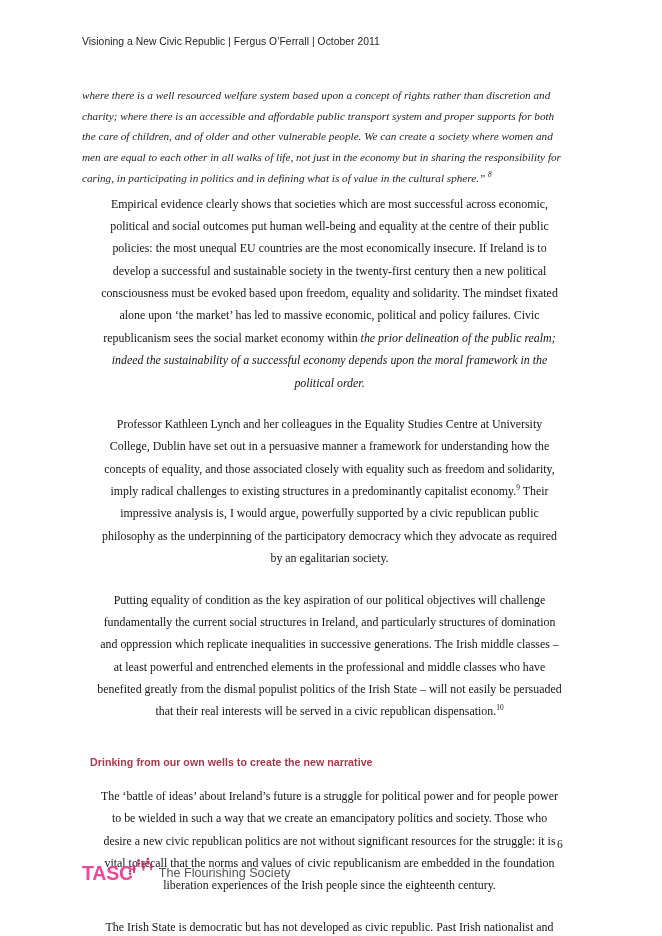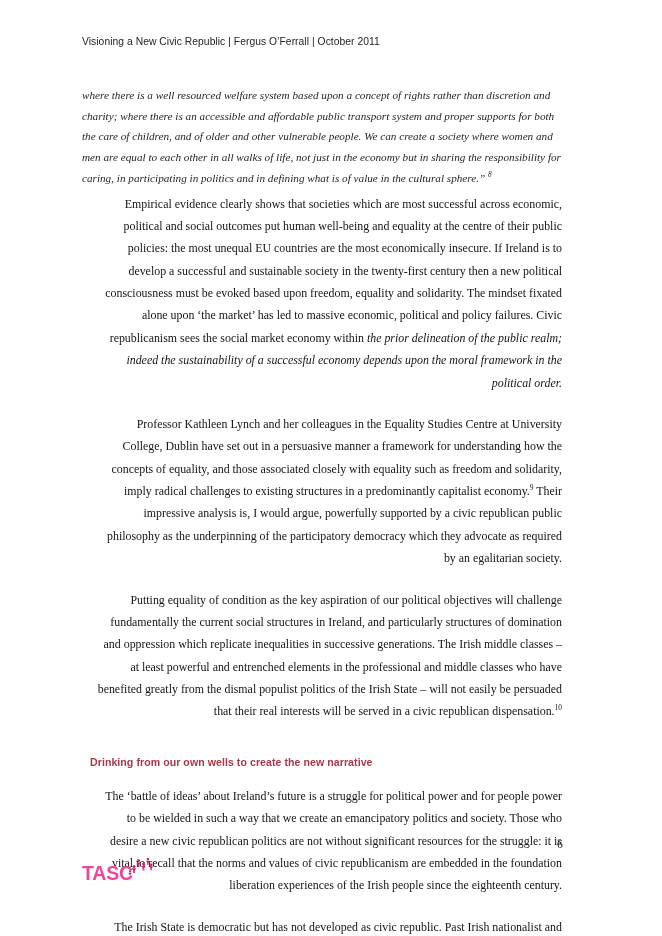--- a/index.html
+++ b/index.html
@@ -52,21 +52,21 @@
     text-align: left;
     margin-bottom: 4px;
   }
 
   
   p.body-par {
     font-size: 11.9px;
     line-height: 1.88;
     color: #141414;
     margin: 0 0 19px 15px;
-    text-align: right;
+    text-align: center;
   }
   p.body-par:last-child { margin-bottom: 0; }
 
   .ital { font-style: italic; }
   .bold { font-weight: normal; }
 
   sup.fn {
     font-size: 7.4px;
     vertical-align: super;
     line-height: 0;
@@ -172,15 +172,16 @@
           <path d="M13.9 8.8 h3.3 v1.5 l-0.85 0.2 v2.9 h-0.8 v-2.5 h-0.2 v2.5 h-0.8 v-2.9 l-0.65 -0.2 z"></path>
           <circle cx="19.9" cy="2.1" r="1.3"></circle>
           <path d="M18.4 3.7 h3.0 v1.35 l-0.78 0.18 v2.6 h-0.72 v-2.25 h-0.18 v2.25 h-0.72 v-2.6 l-0.6 -0.18 z"></path>
           <circle cx="23.2" cy="7.7" r="1.25"></circle>
           <path d="M21.8 9.2 h2.9 v1.3 l-0.75 0.17 v2.5 h-0.7 v-2.15 h-0.17 v2.15 h-0.7 v-2.5 l-0.58 -0.17 z"></path>
           <circle cx="2.0" cy="14.3" r="1.15"></circle>
           <path d="M0.7 15.7 h2.7 v1.2 l-0.7 0.16 v2.2 h-0.65 v-1.9 h-0.16 v1.9 h-0.65 v-2.2 l-0.54 -0.16 z"></path>
         </g>
       </svg>
     </div>
+    <span class="logo-tag">The Flourishing Society</span>
   </div>
 
 </div>
 
 </body></html>

